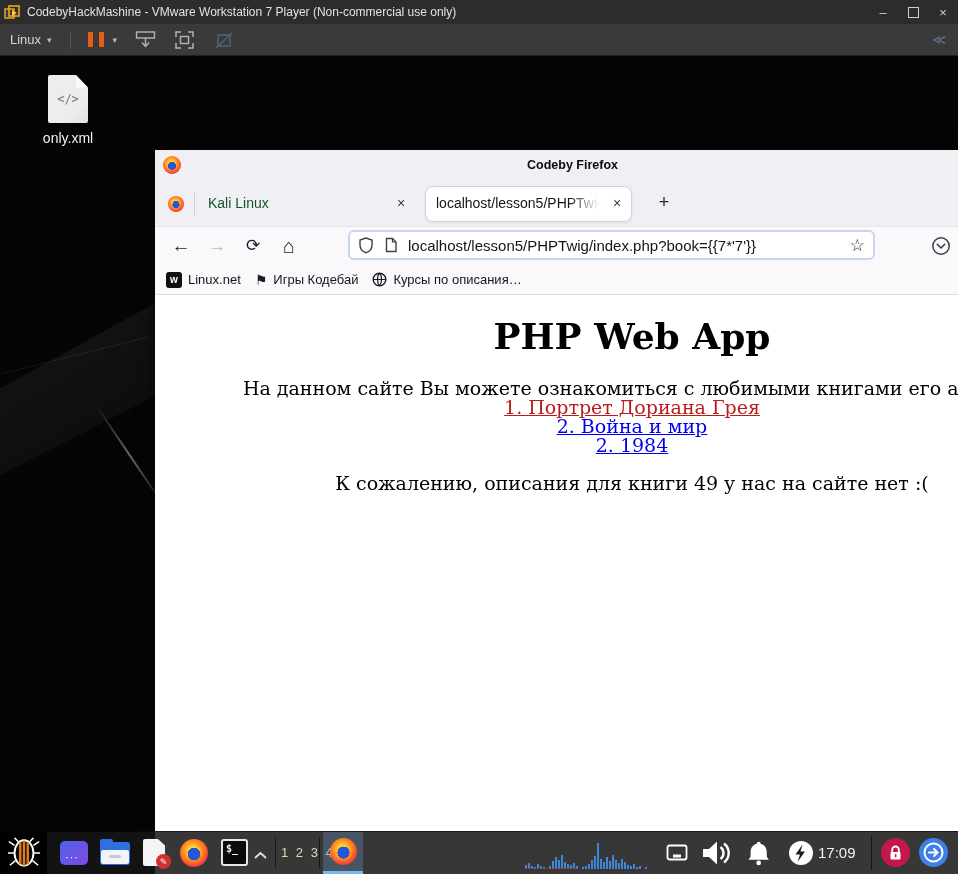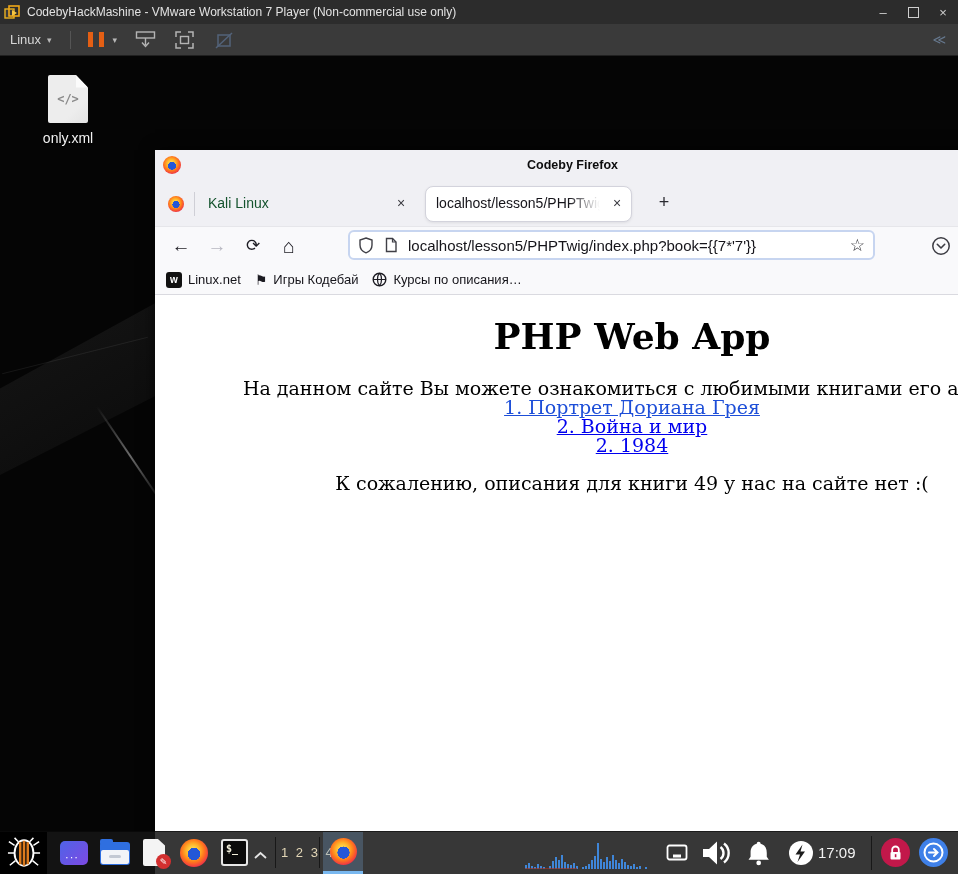--- a/index.html
+++ b/index.html
@@ -92,21 +92,21 @@
     display:flex;align-items:center;padding-left:11px;gap:14px;font-size:13px;color:#15141a;}
   .bm{display:flex;align-items:center;gap:6px;white-space:nowrap;}
   .bm-logo{width:16px;height:16px;background:#111;border-radius:3px;color:#fff;
     font:bold 10px "Liberation Sans",sans-serif;display:flex;align-items:center;justify-content:center;}
   .bm-flag{font-size:14px;color:#1c1b22;line-height:1;}
   .ff-content{height:579px;background:#fff;text-align:center;overflow:hidden;
     font-family:"DejaVu Serif","Liberation Serif",serif;color:#000;}
   .ff-content h1{margin:20px 0 22px 0;font-size:36px;font-weight:bold;}
   .page-body{font-size:19px;line-height:19px;margin:0;}
   .book-link{color:#0000EE;}
-  .book-link.visited{color:#1d4ed8;text-align:right;}
+  .book-link.visited{color:#b91c1c;text-align:right;}
   .page-msg{font-size:19px;line-height:19px;margin:19px 0 0 0;}
   
   .taskbar{position:absolute;left:0;bottom:0;width:958px;height:42px;
     background:rgba(22,22,22,.86);border-top:1px solid rgba(0,0,0,.5);z-index:40;}
   .tb{position:absolute;top:7px;height:28px;}
   .kali-btn{position:absolute;left:0;top:0;width:47px;height:42px;background:#000;
     display:flex;align-items:center;justify-content:center;}
   .app-purple{width:28px;height:24px;margin-top:2px;border-radius:5px;
     background:linear-gradient(135deg,#4f63e8,#7d49e2);position:relative;}
   .app-purple span{position:absolute;left:5px;bottom:2px;color:#fff;font-size:11px;letter-spacing:1px;}

